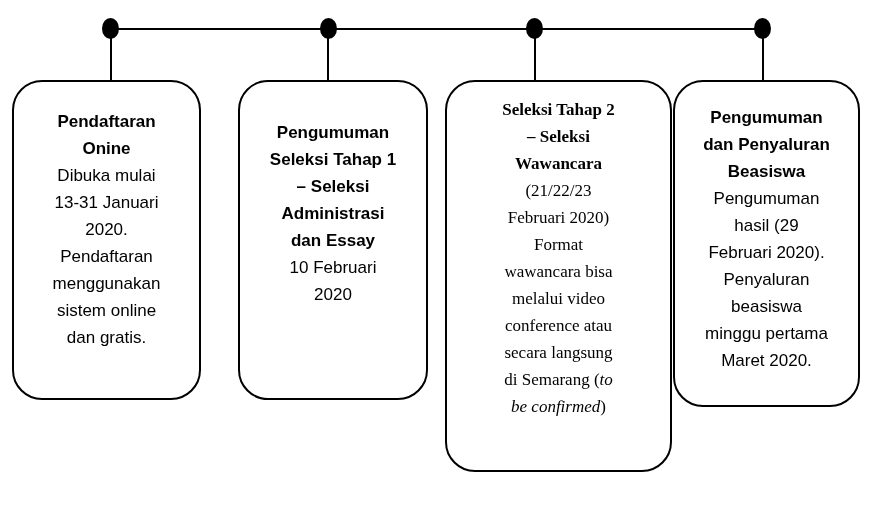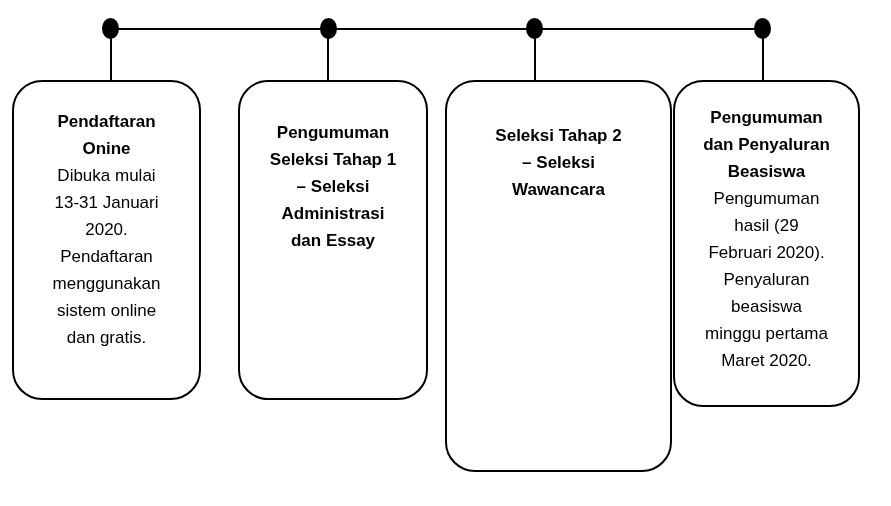--- a/index.html
+++ b/index.html
@@ -52,21 +52,21 @@
     top: 80px;
     box-sizing: border-box;
     background: #ffffff;
     border: 2.2px solid #000000;
     border-radius: 30px;
     text-align: center;
     padding: 26px 8px 10px 8px;
   }
   .card.c1 { left: 12px;  width: 189px; height: 320px; }
   .card.c2 { left: 238px; width: 190px; height: 320px; padding-top: 37px; }
-  .card.c3 { left: 445px; width: 227px; height: 392px; padding-top: 40px; }
+  .card.c3 { left: 445px; width: 227px; height: 392px; padding-top: 14px; font-family: Liberation Serif, serif; }
   .card.c4 { left: 673px; width: 187px; height: 327px; padding-top: 22px; }
   .title {
     font-weight: bold;
     font-size: 17px;
     line-height: 27px;
     white-space: pre-line;
   }
   .bodytext {
     font-size: 17px;
     line-height: 27px;
@@ -102,26 +102,37 @@
 sistem online
 dan gratis.</div>
   </div>
 
   <div class="card c2">
     <div class="title">Pengumuman
 Seleksi Tahap 1
 – Seleksi
 Administrasi
 dan Essay</div>
+    <div class="bodytext">10 Februari
+2020</div>
   </div>
 
   <div class="card c3">
     <div class="title">Seleksi Tahap 2
 – Seleksi
 Wawancara</div>
+    <div class="bodytext"><span>(21/22/23
+Februari 2020)
+Format
+wawancara bisa
+melalui video
+conference atau
+secara langsung
+di Semarang (</span><span class="italic">to
+be confirmed</span><span>)</span></div>
   </div>
 
   <div class="card c4">
     <div class="title">Pengumuman
 dan Penyaluran
 Beasiswa</div>
     <div class="bodytext">Pengumuman
 hasil (29
 Februari 2020).
 Penyaluran

